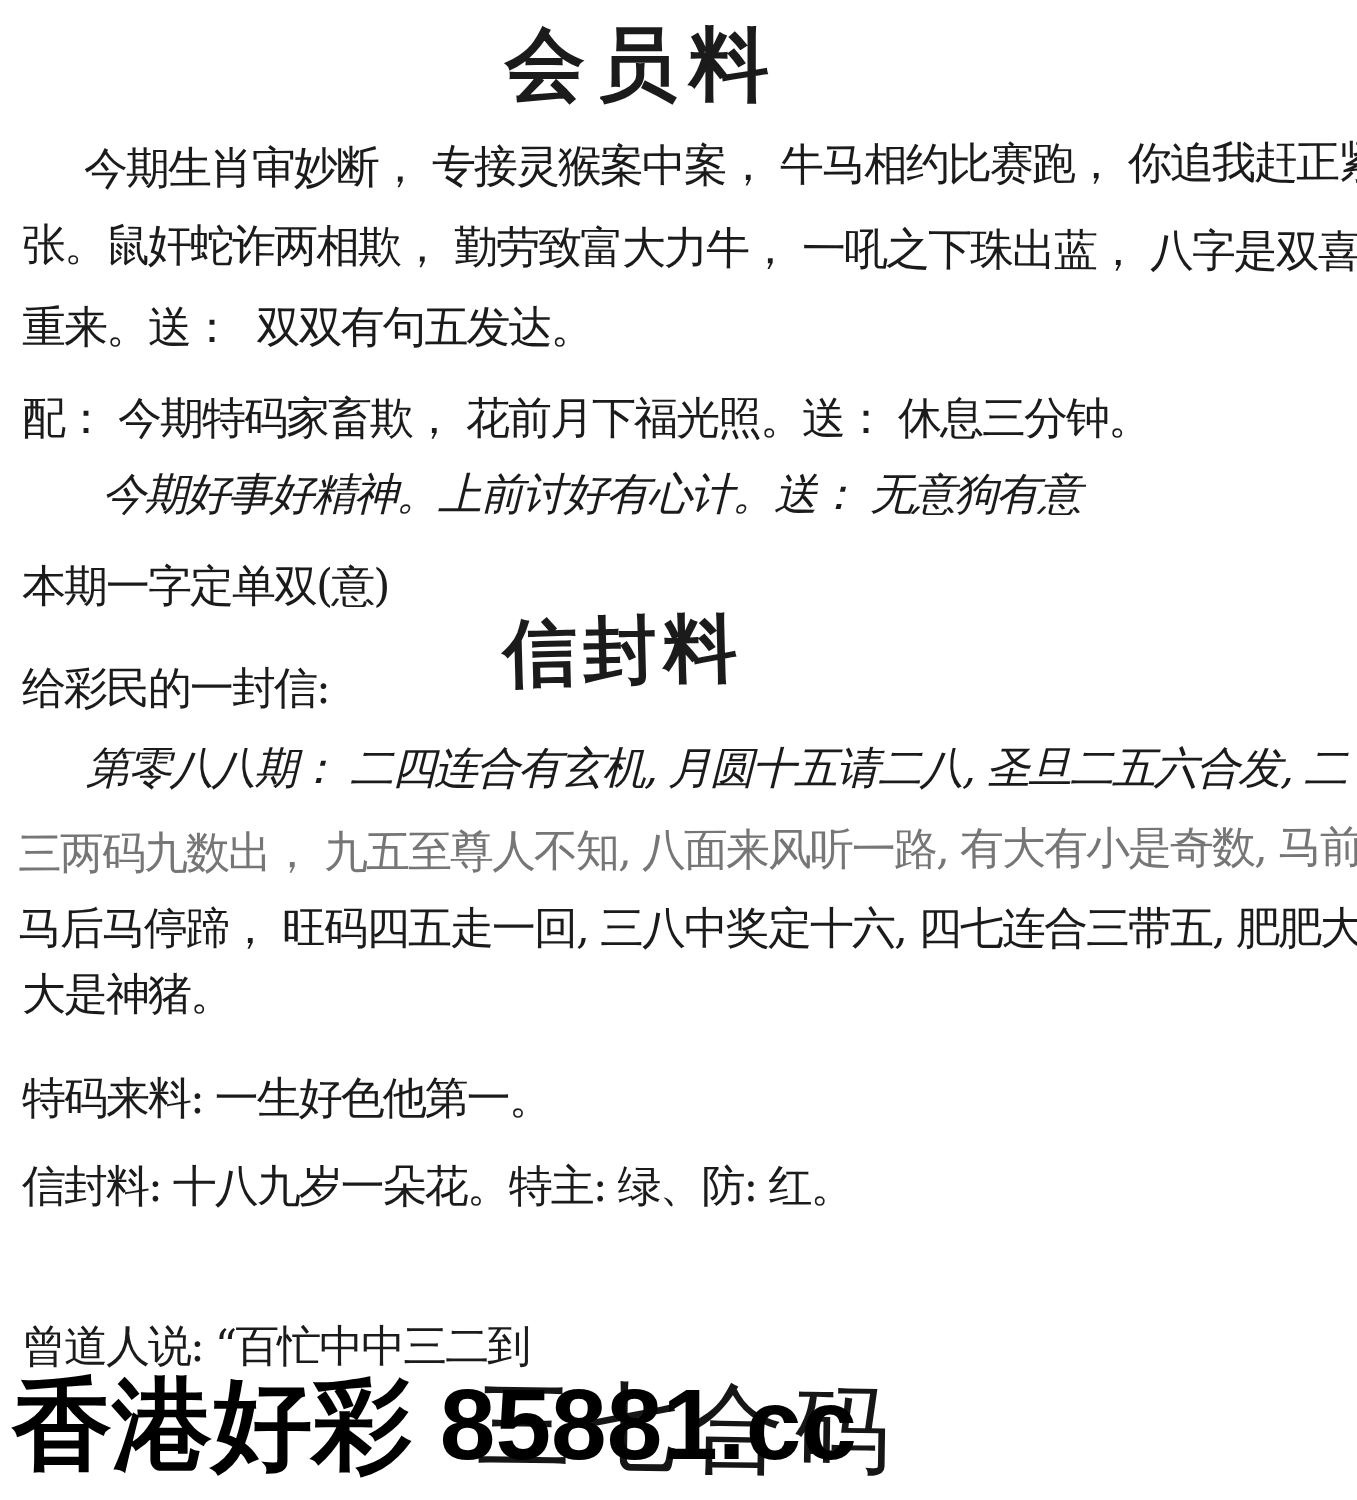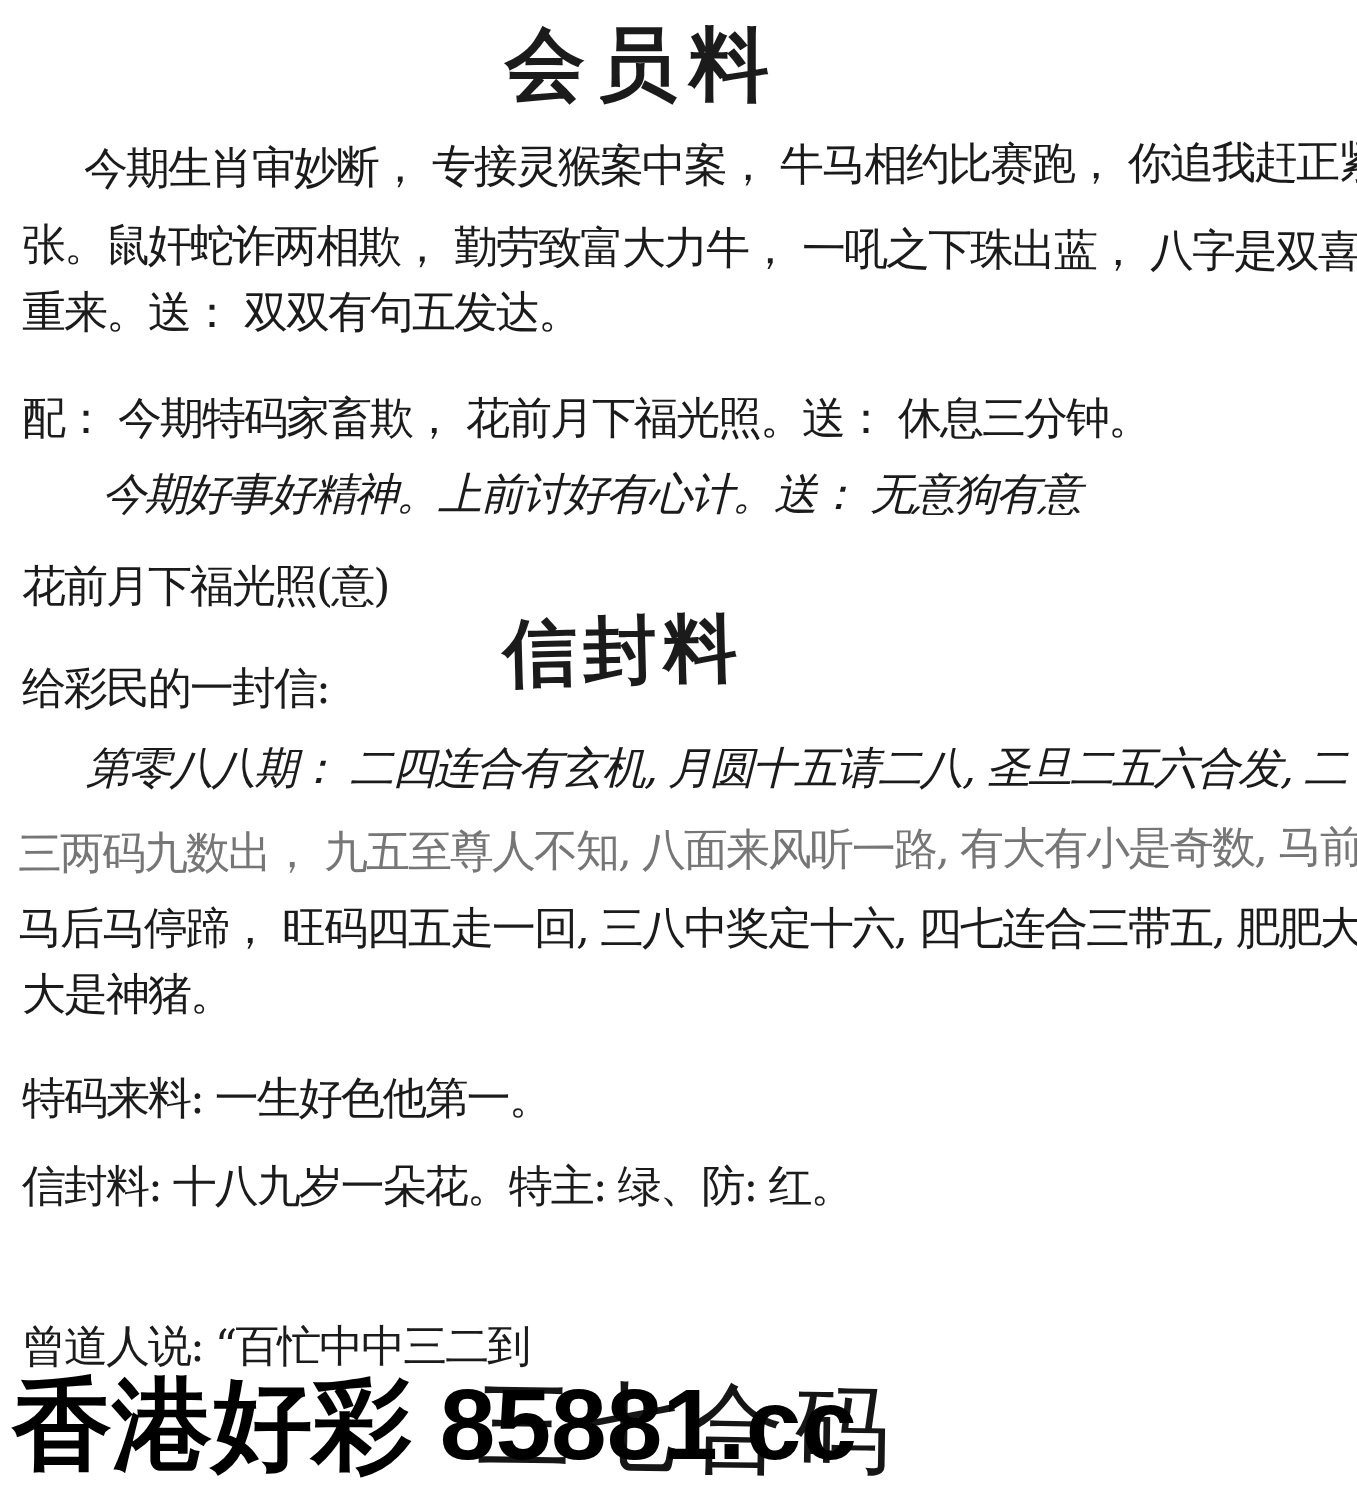--- a/index.html
+++ b/index.html
@@ -77,27 +77,27 @@
 <body>
 
 <div class="page">
 
   <div class="title title-member">会员料</div>
 
   <div class="line tilt-a" style="left:84px; top:141px;">今期生肖审妙断， 专接灵猴案中案， 牛马相约比赛跑， 你追我赶正紧</div>
 
   <div class="line tilt-b" style="left:22px; top:224px;">张。鼠奸蛇诈两相欺， 勤劳致富大力牛， 一吼之下珠出蓝， 八字是双喜</div>
 
-  <div class="line" style="left:22px; top:288px;">重来。送： 双双有句五发达。</div>
+  <div class="line" style="left:22px; top:306px;font-family:Liberation Mono, monospace;">重来。送： 双双有句五发达。</div>
 
   <div class="line" style="left:22px; top:394px;">配： 今期特码家畜欺， 花前月下福光照。送： 休息三分钟。</div>
 
   <div class="line" style="left:102px; top:470px;font-style:italic;">今期好事好精神。上前讨好有心计。送： 无意狗有意</div>
 
-  <div class="line" style="left:22px; top:562px;">花前月下福光照(意)</div>
+  <div class="line" style="left:22px; top:562px;">本期一字定单双(意)</div>
 
   <div class="title title-envelope">信封料</div>
 
   <div class="line" style="left:22px; top:664px;">给彩民的一封信:</div>
 
   <div class="line" style="left:86px; top:744px;font-style:italic;">第零八八期： 二四连合有玄机, 月圆十五请二八, 圣旦二五六合发, 二</div>
 
   <div class="line faint tilt-a" style="left:18px; top:826px;">三两码九数出， 九五至尊人不知, 八面来风听一路, 有大有小是奇数, 马前</div>
 
   <div class="line" style="left:18px; top:904px;">马后马停蹄， 旺码四五走一回, 三八中奖定十六, 四七连合三带五, 肥肥大</div>

